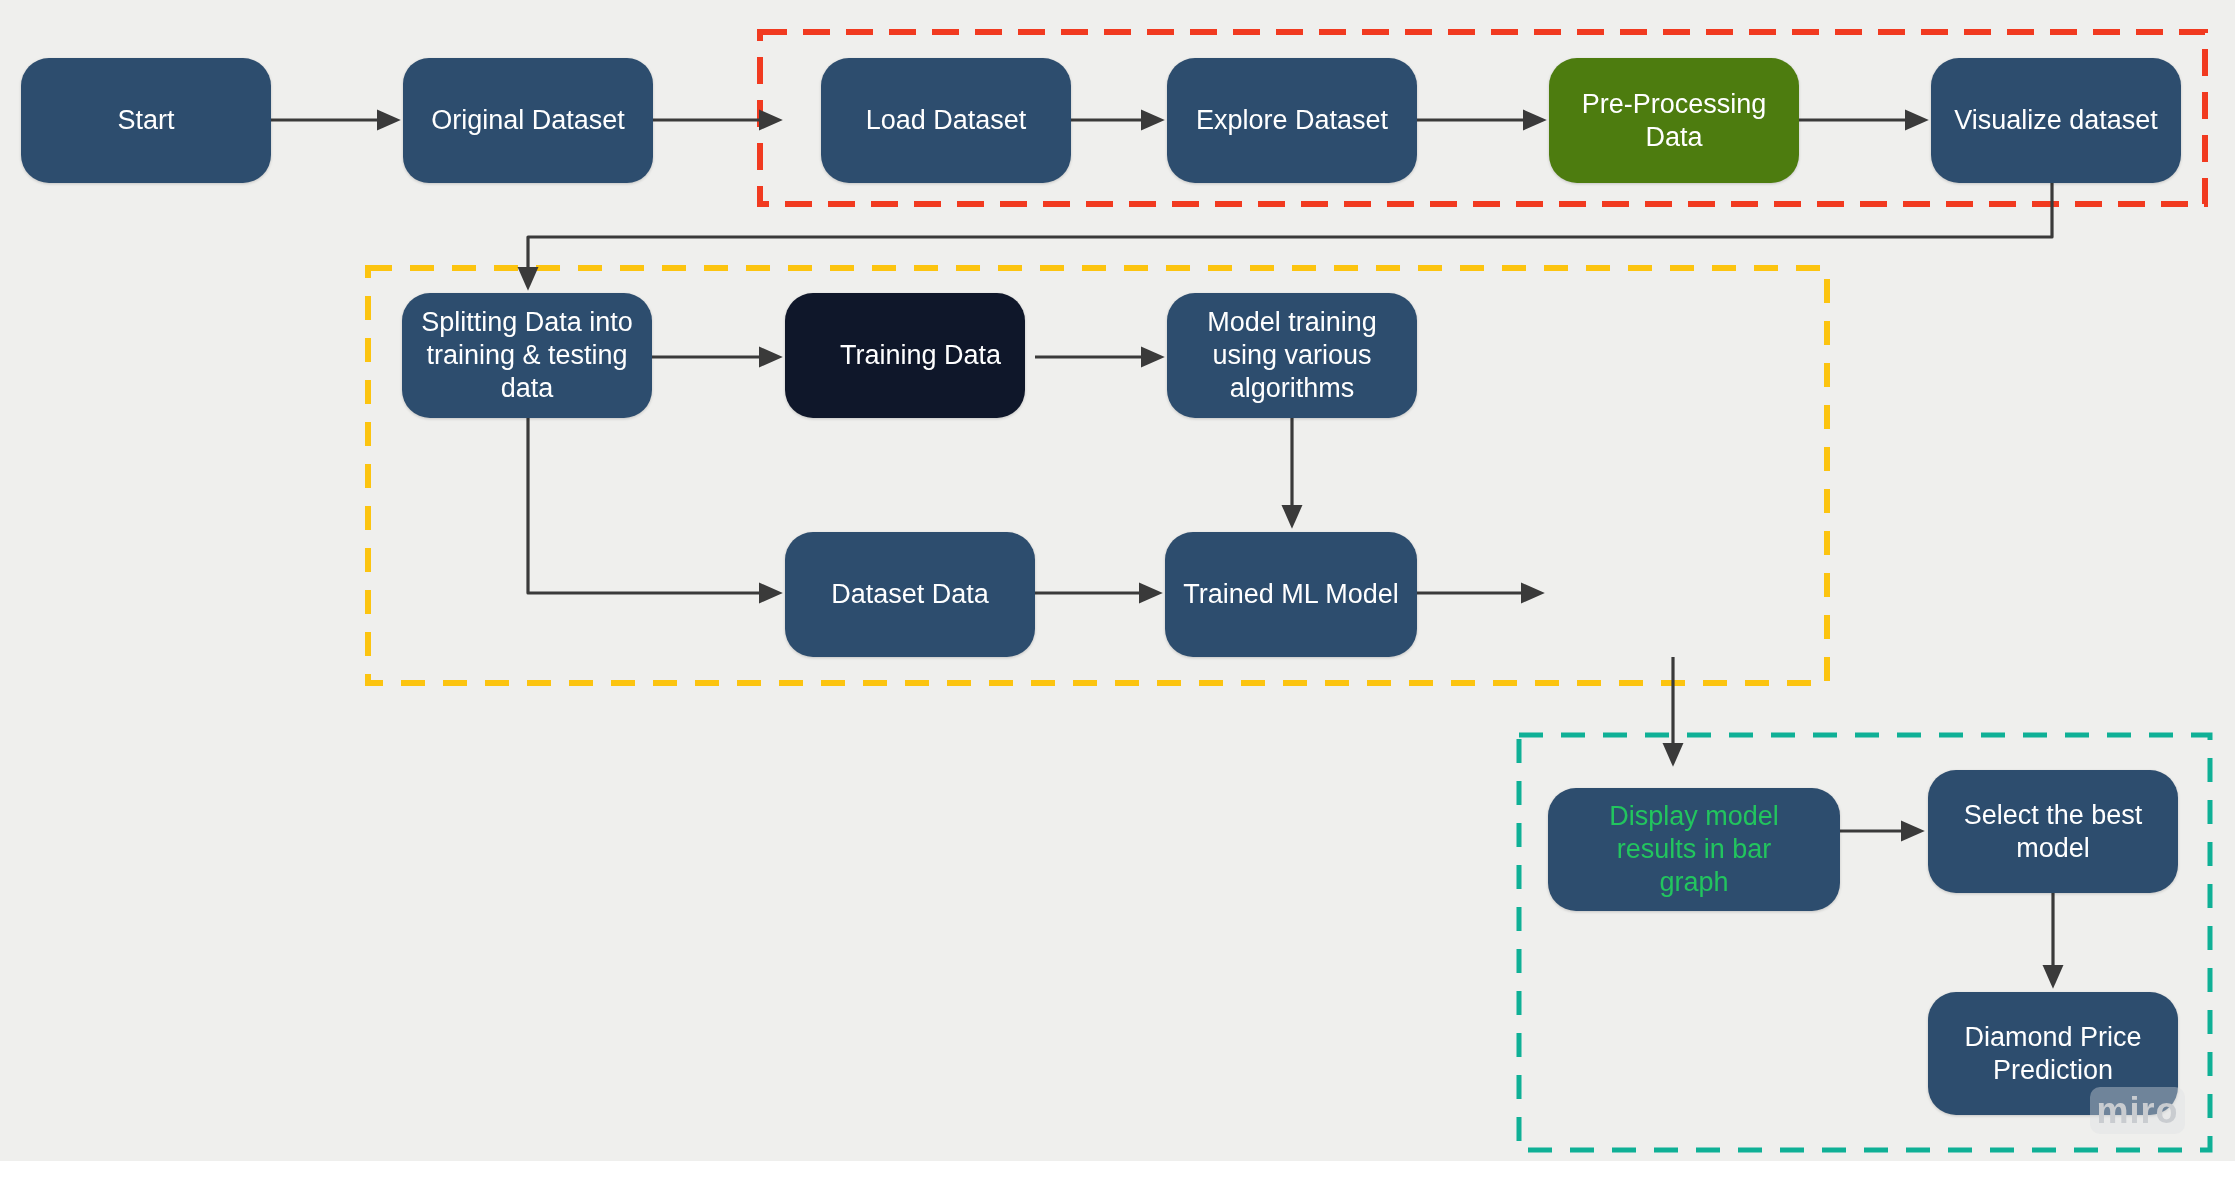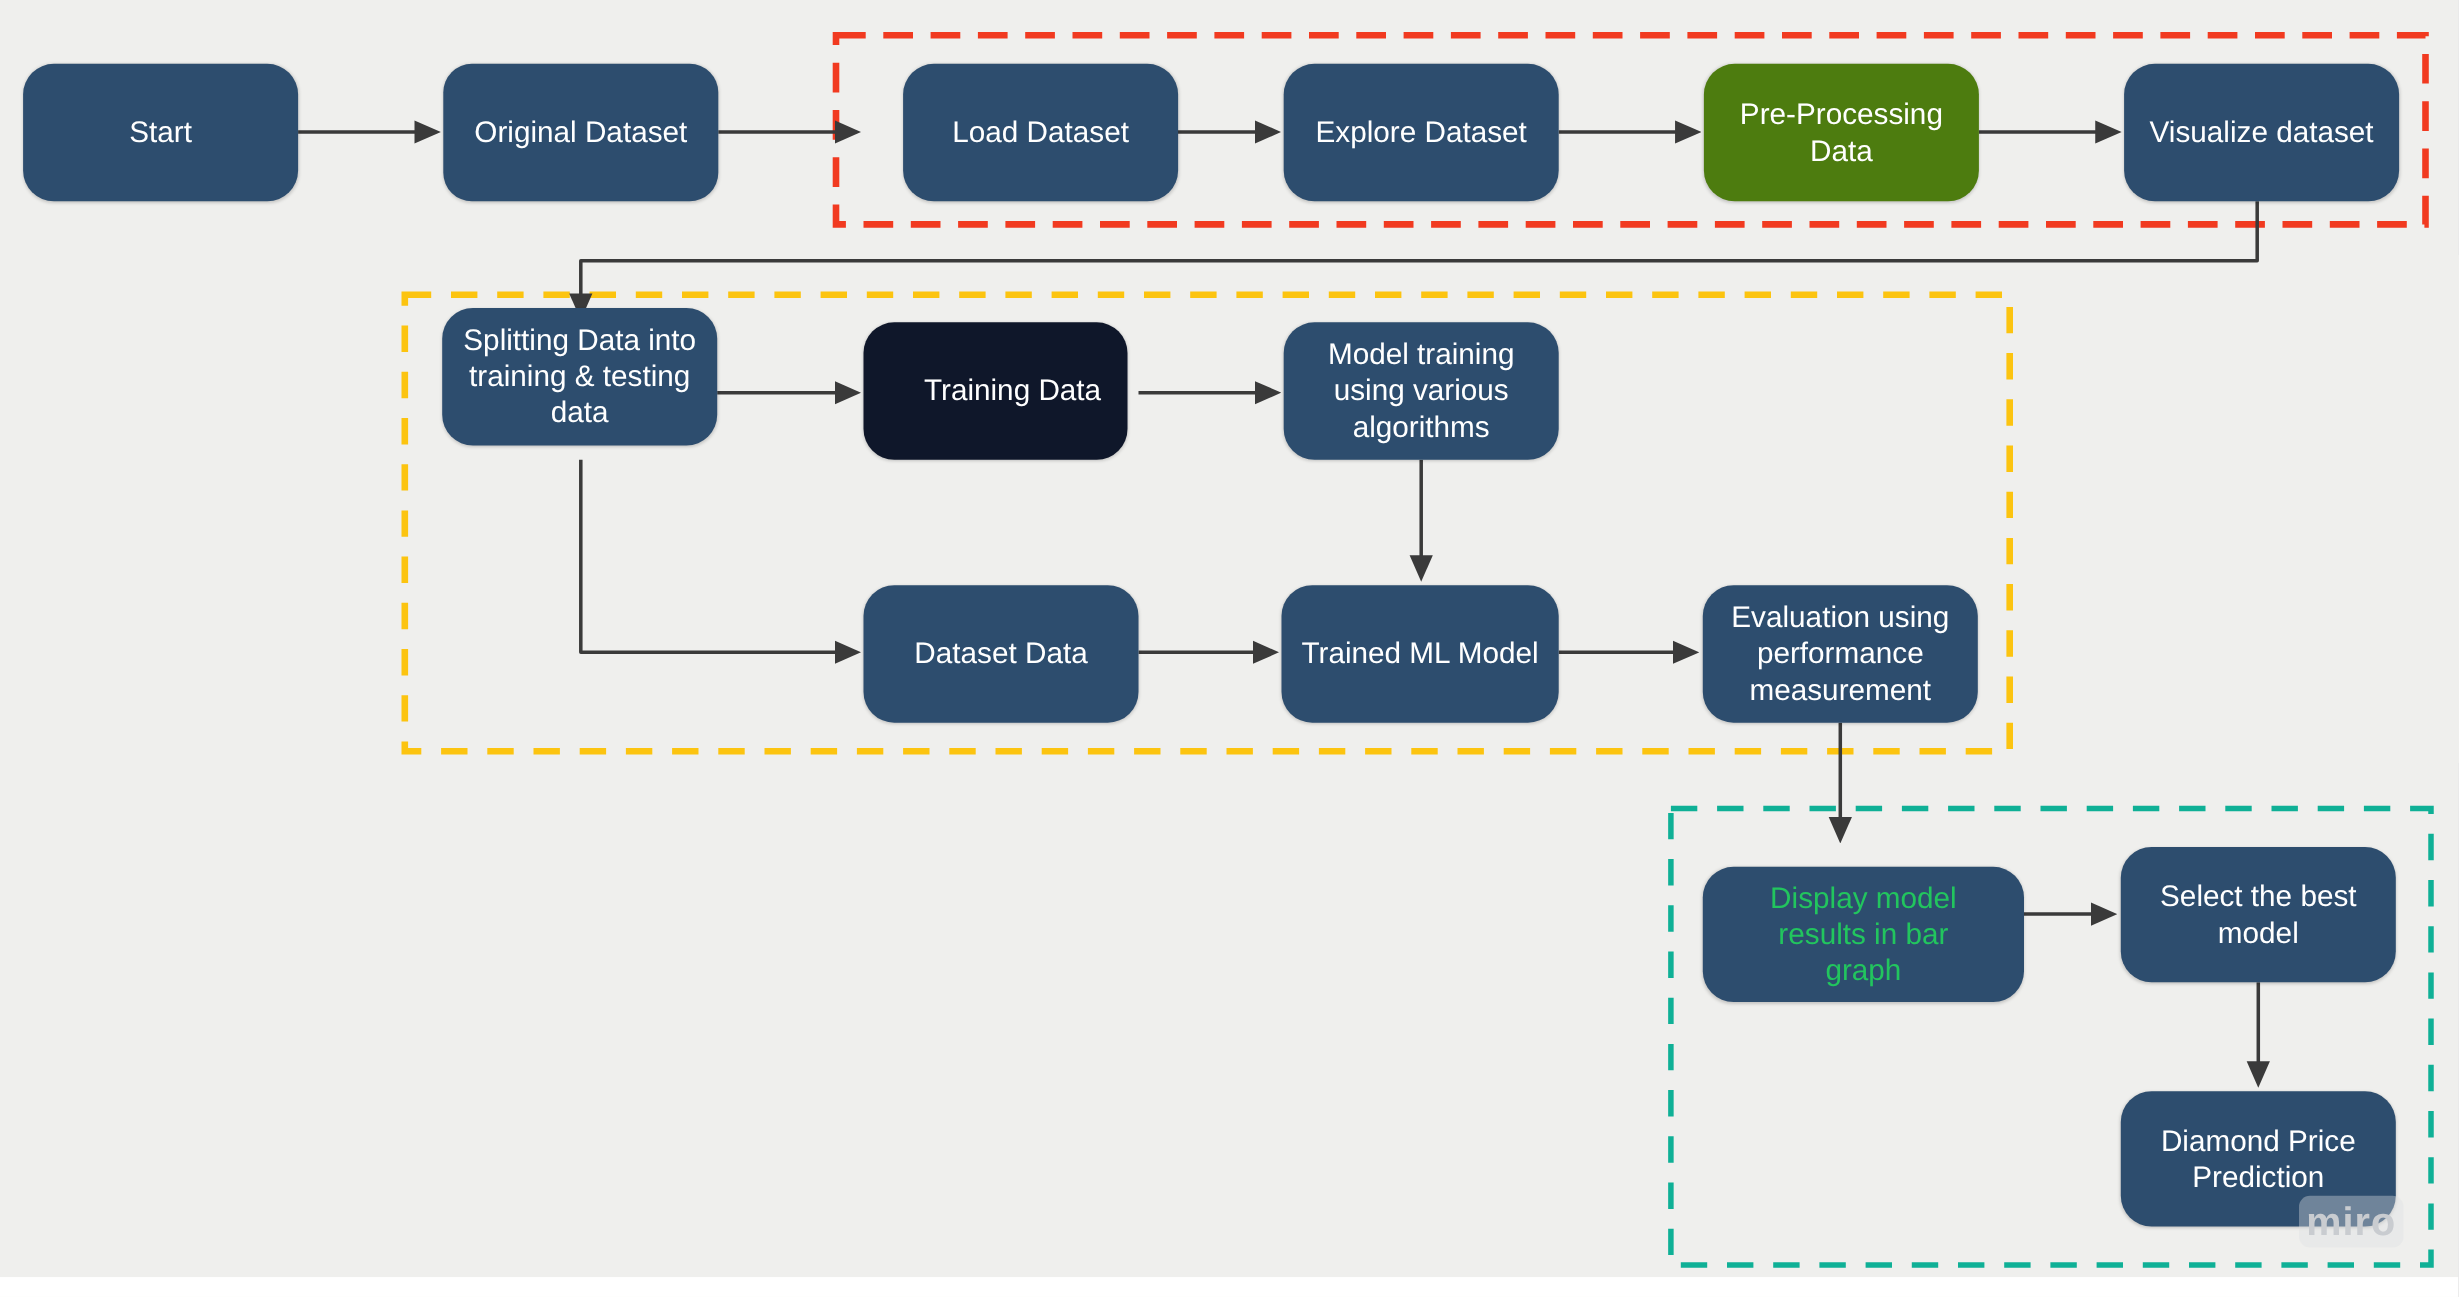--- a/index.html
+++ b/index.html
@@ -68,32 +68,29 @@
     </svg>
   <div class="watermark" style="left: 2090px; top: 1087px; width: 95px; height: 47px;">miro</div>
   <div class="bottom-strip" style="top: 1161px; height: 18px;"></div>
 <div class="node" style="left: 21px; top: 58px; width: 250px; height: 125px; background: rgb(45, 77, 110); color: rgb(255, 255, 255);">Start</div>
     <div class="node" style="left: 403px; top: 58px; width: 250px; height: 125px; background: rgb(45, 77, 110); color: rgb(255, 255, 255); border-radius: 26px;">Original Dataset</div>
     <div class="node" style="left: 785px; top: 58px; width: 250px; height: 125px; background: rgb(45, 77, 110); color: rgb(255, 255, 255); margin-left: 36px;">Load Dataset</div>
     <div class="node" style="left: 1167px; top: 58px; width: 250px; height: 125px; background: rgb(45, 77, 110); color: rgb(255, 255, 255);">Explore Dataset</div>
     <div class="node" style="left: 1549px; top: 58px; width: 250px; height: 125px; background: #4d7c0f; color: rgb(255, 255, 255);">Pre-Processing
 Data</div>
     <div class="node" style="left: 1931px; top: 58px; width: 250px; height: 125px; background: rgb(45, 77, 110); color: rgb(255, 255, 255);">Visualize dataset</div>
-    <div class="node" style="left: 402px; top: 280px; width: 250px; height: 125px; background: rgb(45, 77, 110); color: rgb(255, 255, 255);">Splitting Data into
+    <div class="node" style="left: 402px; top: 293px; width: 250px; height: 125px; background: rgb(45, 77, 110); color: rgb(255, 255, 255);">Splitting Data into
 training &amp; testing
 data</div>
     <div class="node" style="left: 785px; top: 293px; width: 240px; height: 125px; background: #0f172a; color: rgb(255, 255, 255); padding-left: 41px;">Training Data</div>
     <div class="node" style="left: 1167px; top: 293px; width: 250px; height: 125px; background: rgb(45, 77, 110); color: rgb(255, 255, 255);">Model training
 using various
 algorithms</div>
     <div class="node" style="left: 785px; top: 532px; width: 250px; height: 125px; background: rgb(45, 77, 110); color: rgb(255, 255, 255);">Dataset Data</div>
     <div class="node" style="left: 1165px; top: 532px; width: 252px; height: 125px; background: rgb(45, 77, 110); color: rgb(255, 255, 255);">Trained ML Model</div>
-    <div class="node" style="left: 1548px; top: 532px; width: 250px; height: 125px; background: rgb(45, 77, 110); color: rgb(255, 255, 255);">Evaluation using
-performance
-measurement</div>
     <div class="node" style="left: 1548px; top: 788px; width: 292px; height: 123px; background: rgb(45, 77, 110); color: #22c55e;">Display model
 results in bar
 graph</div>
     <div class="node" style="left: 1928px; top: 770px; width: 250px; height: 123px; background: rgb(45, 77, 110); color: rgb(255, 255, 255);">Select the best
 model</div>
     <div class="node" style="left: 1928px; top: 992px; width: 250px; height: 123px; background: rgb(45, 77, 110); color: rgb(255, 255, 255);">Diamond Price
 Prediction</div>
   </div>
 
 </body></html>

